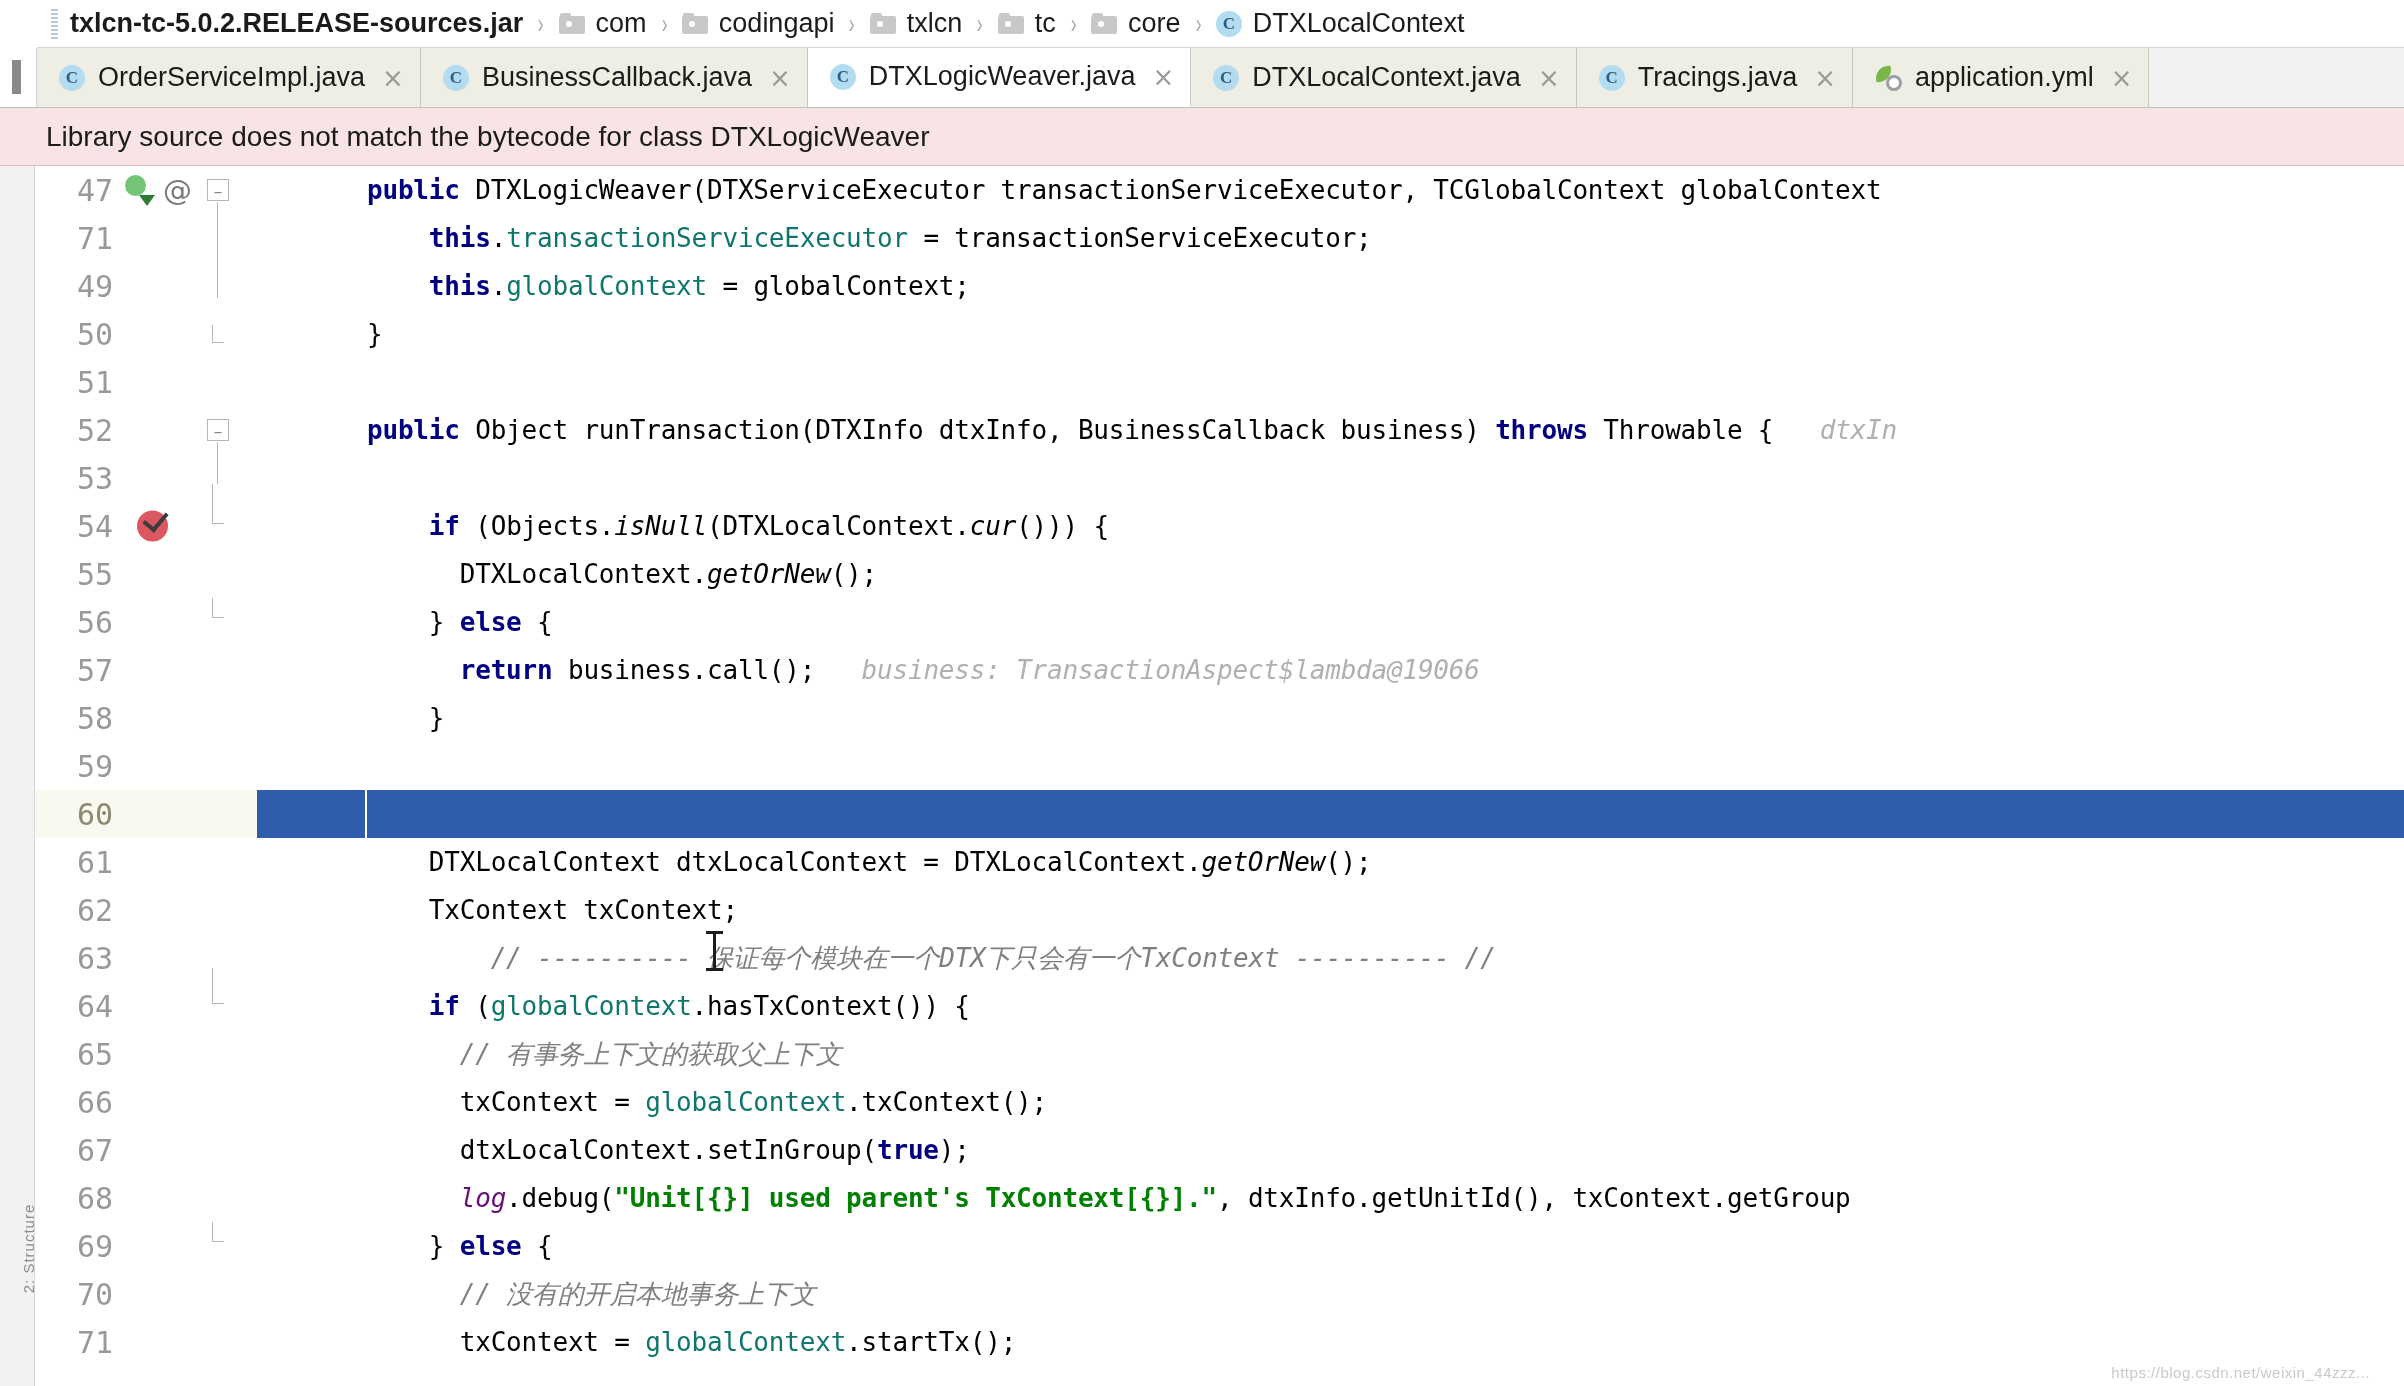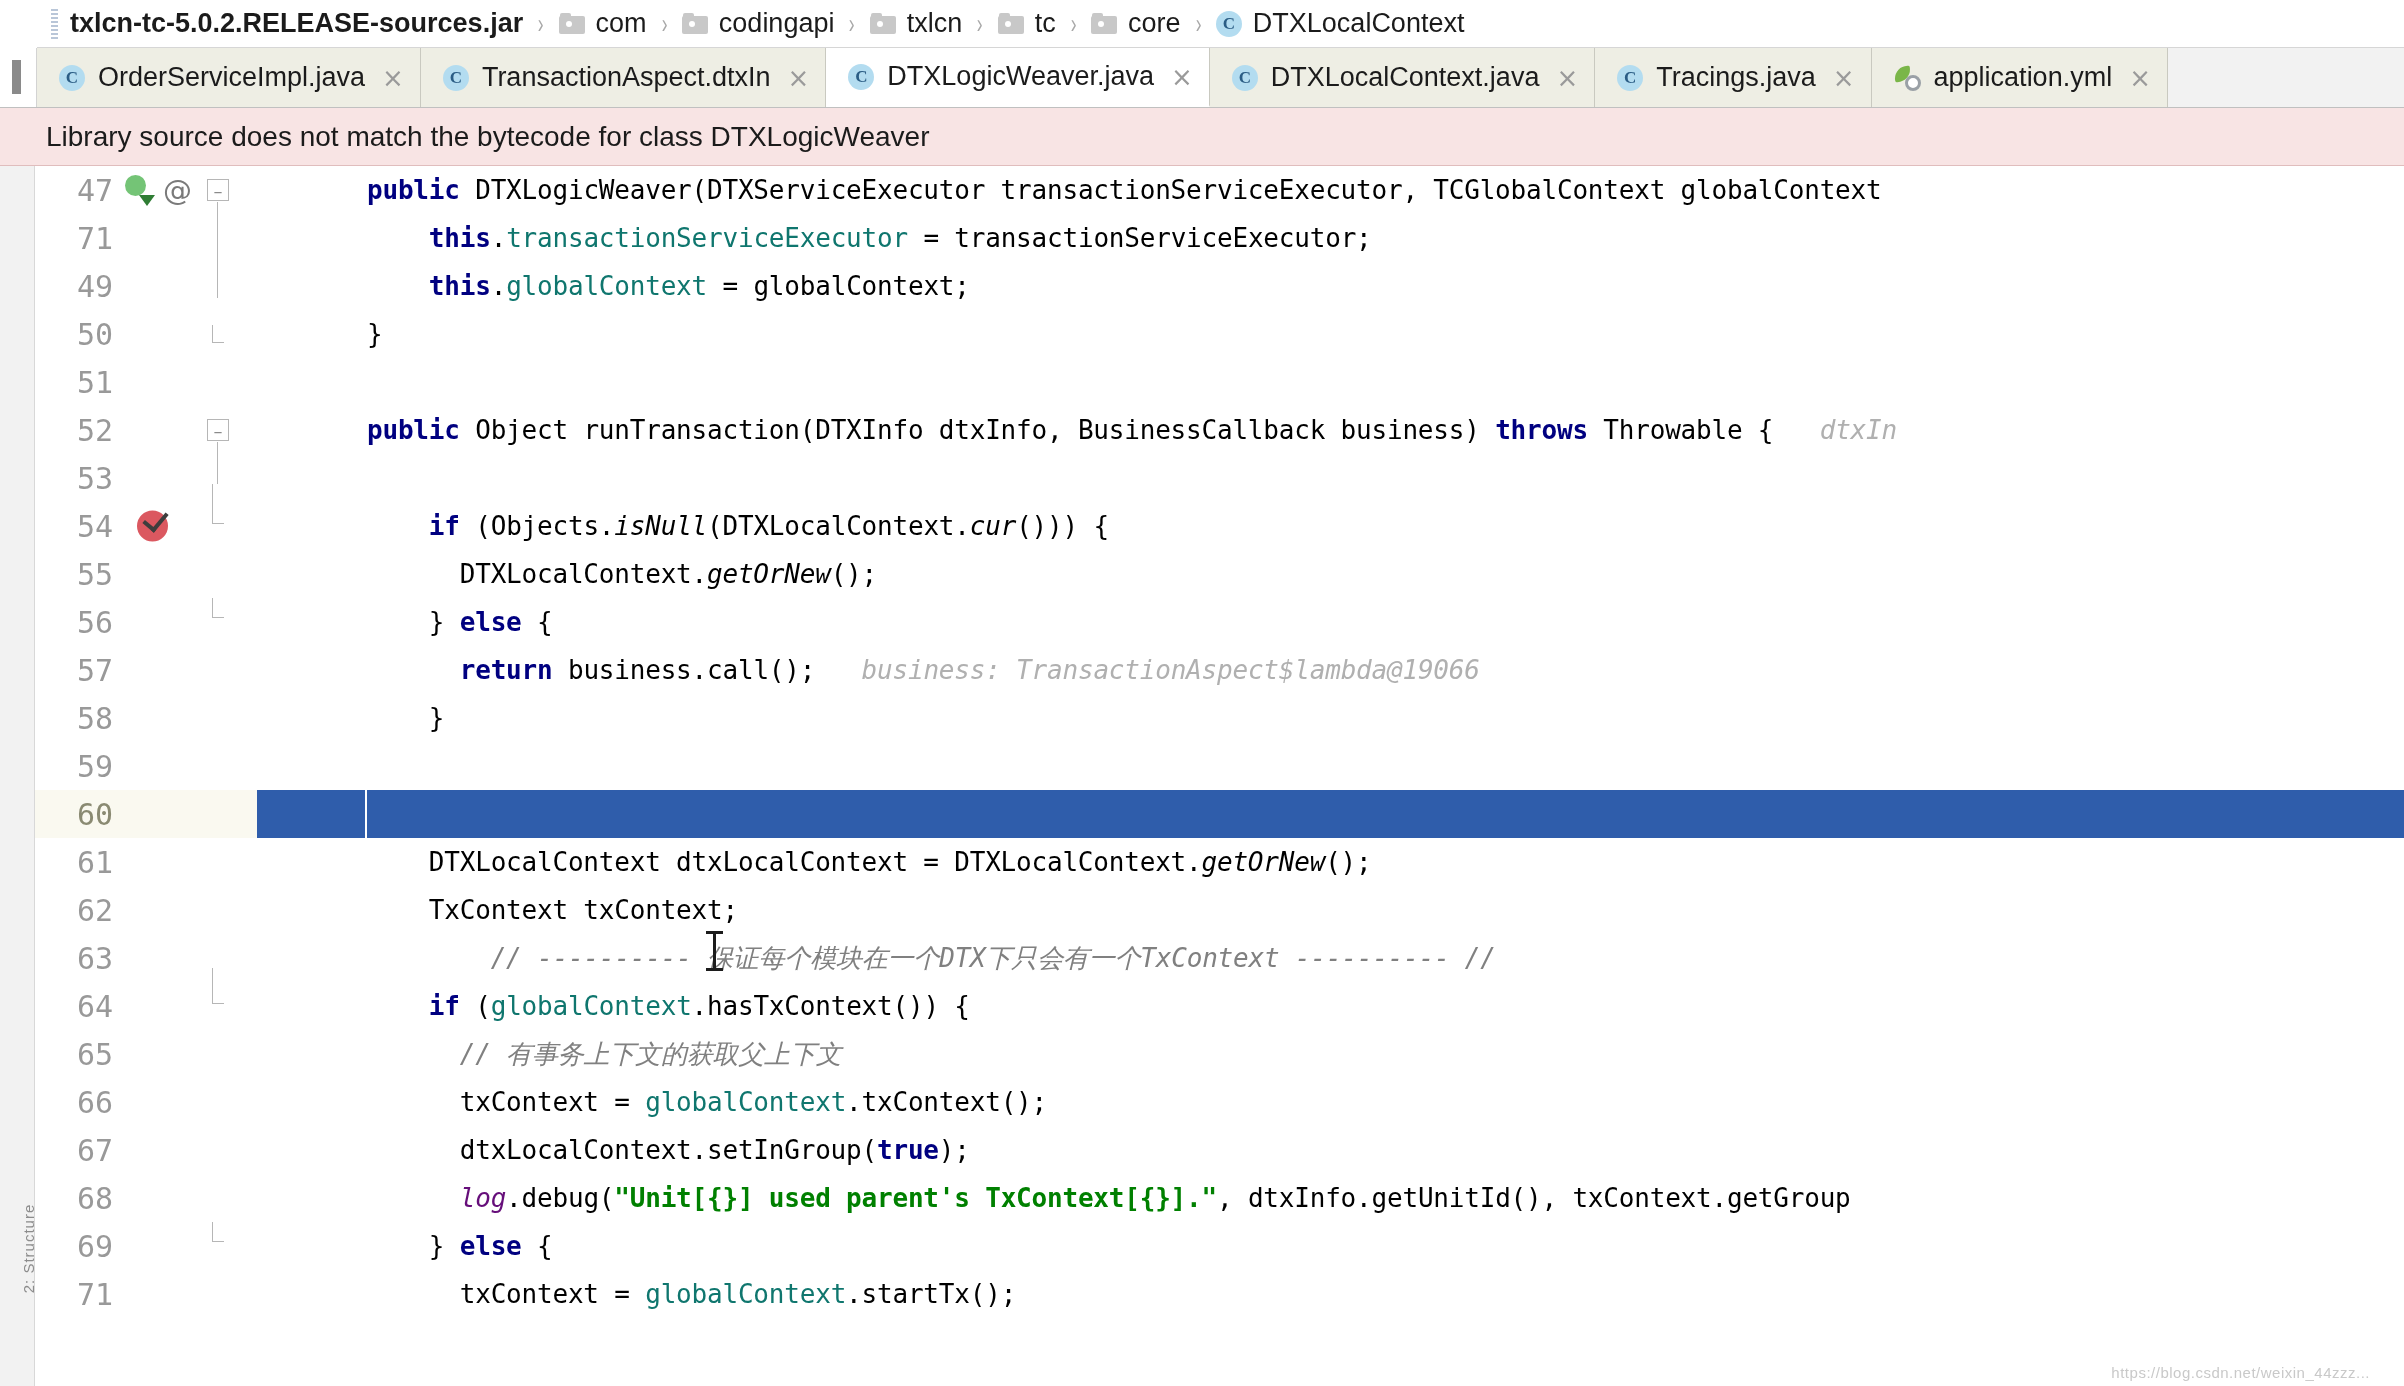--- a/index.html
+++ b/index.html
@@ -481,21 +481,21 @@
   <div class="tab-left-strip"></div>
 
   <div class="tab">
     <span class="tab-icon icon-class-sm">C</span>
     <span class="tab-label">OrderServiceImpl.java</span>
     <span class="tab-close">×</span>
   </div>
 
   <div class="tab">
     <span class="tab-icon icon-class-sm">C</span>
-    <span class="tab-label">TransactionAspect.dtxIn</span>
+    <span class="tab-label">BusinessCallback.java</span>
     <span class="tab-close">×</span>
   </div>
 
   <div class="tab active">
     <span class="tab-icon icon-class-sm">C</span>
     <span class="tab-label">DTXLogicWeaver.java</span>
     <span class="tab-close">×</span>
   </div>
 
   <div class="tab">
@@ -718,20 +718,27 @@
     </div>
 
     <div class="code-row">
       <div class="gutter">
         <span class="lineno">69</span>
         <span class="gutter-icons"><span class="fold-marker bottom" style="height:20px;top:10px;"></span></span>
       </div>
       <div class="code-text">    <span class="plain">} </span><span class="kw">else</span> <span class="plain">{</span></div>
     </div>
 
+    <div class="code-row">
+      <div class="gutter">
+        <span class="lineno">70</span>
+        <span class="gutter-icons"></span>
+      </div>
+      <div class="code-text">      <span class="cmt">// 没有的开启本地事务上下文</span></div>
+    </div>
 
     <div class="code-row">
       <div class="gutter">
         <span class="lineno">71</span>
         <span class="gutter-icons"></span>
       </div>
       <div class="code-text">      <span class="plain">txContext = </span><span class="fld">globalContext</span><span class="plain">.startTx();</span></div>
     </div>
 
     <div class="text-caret"></div>

